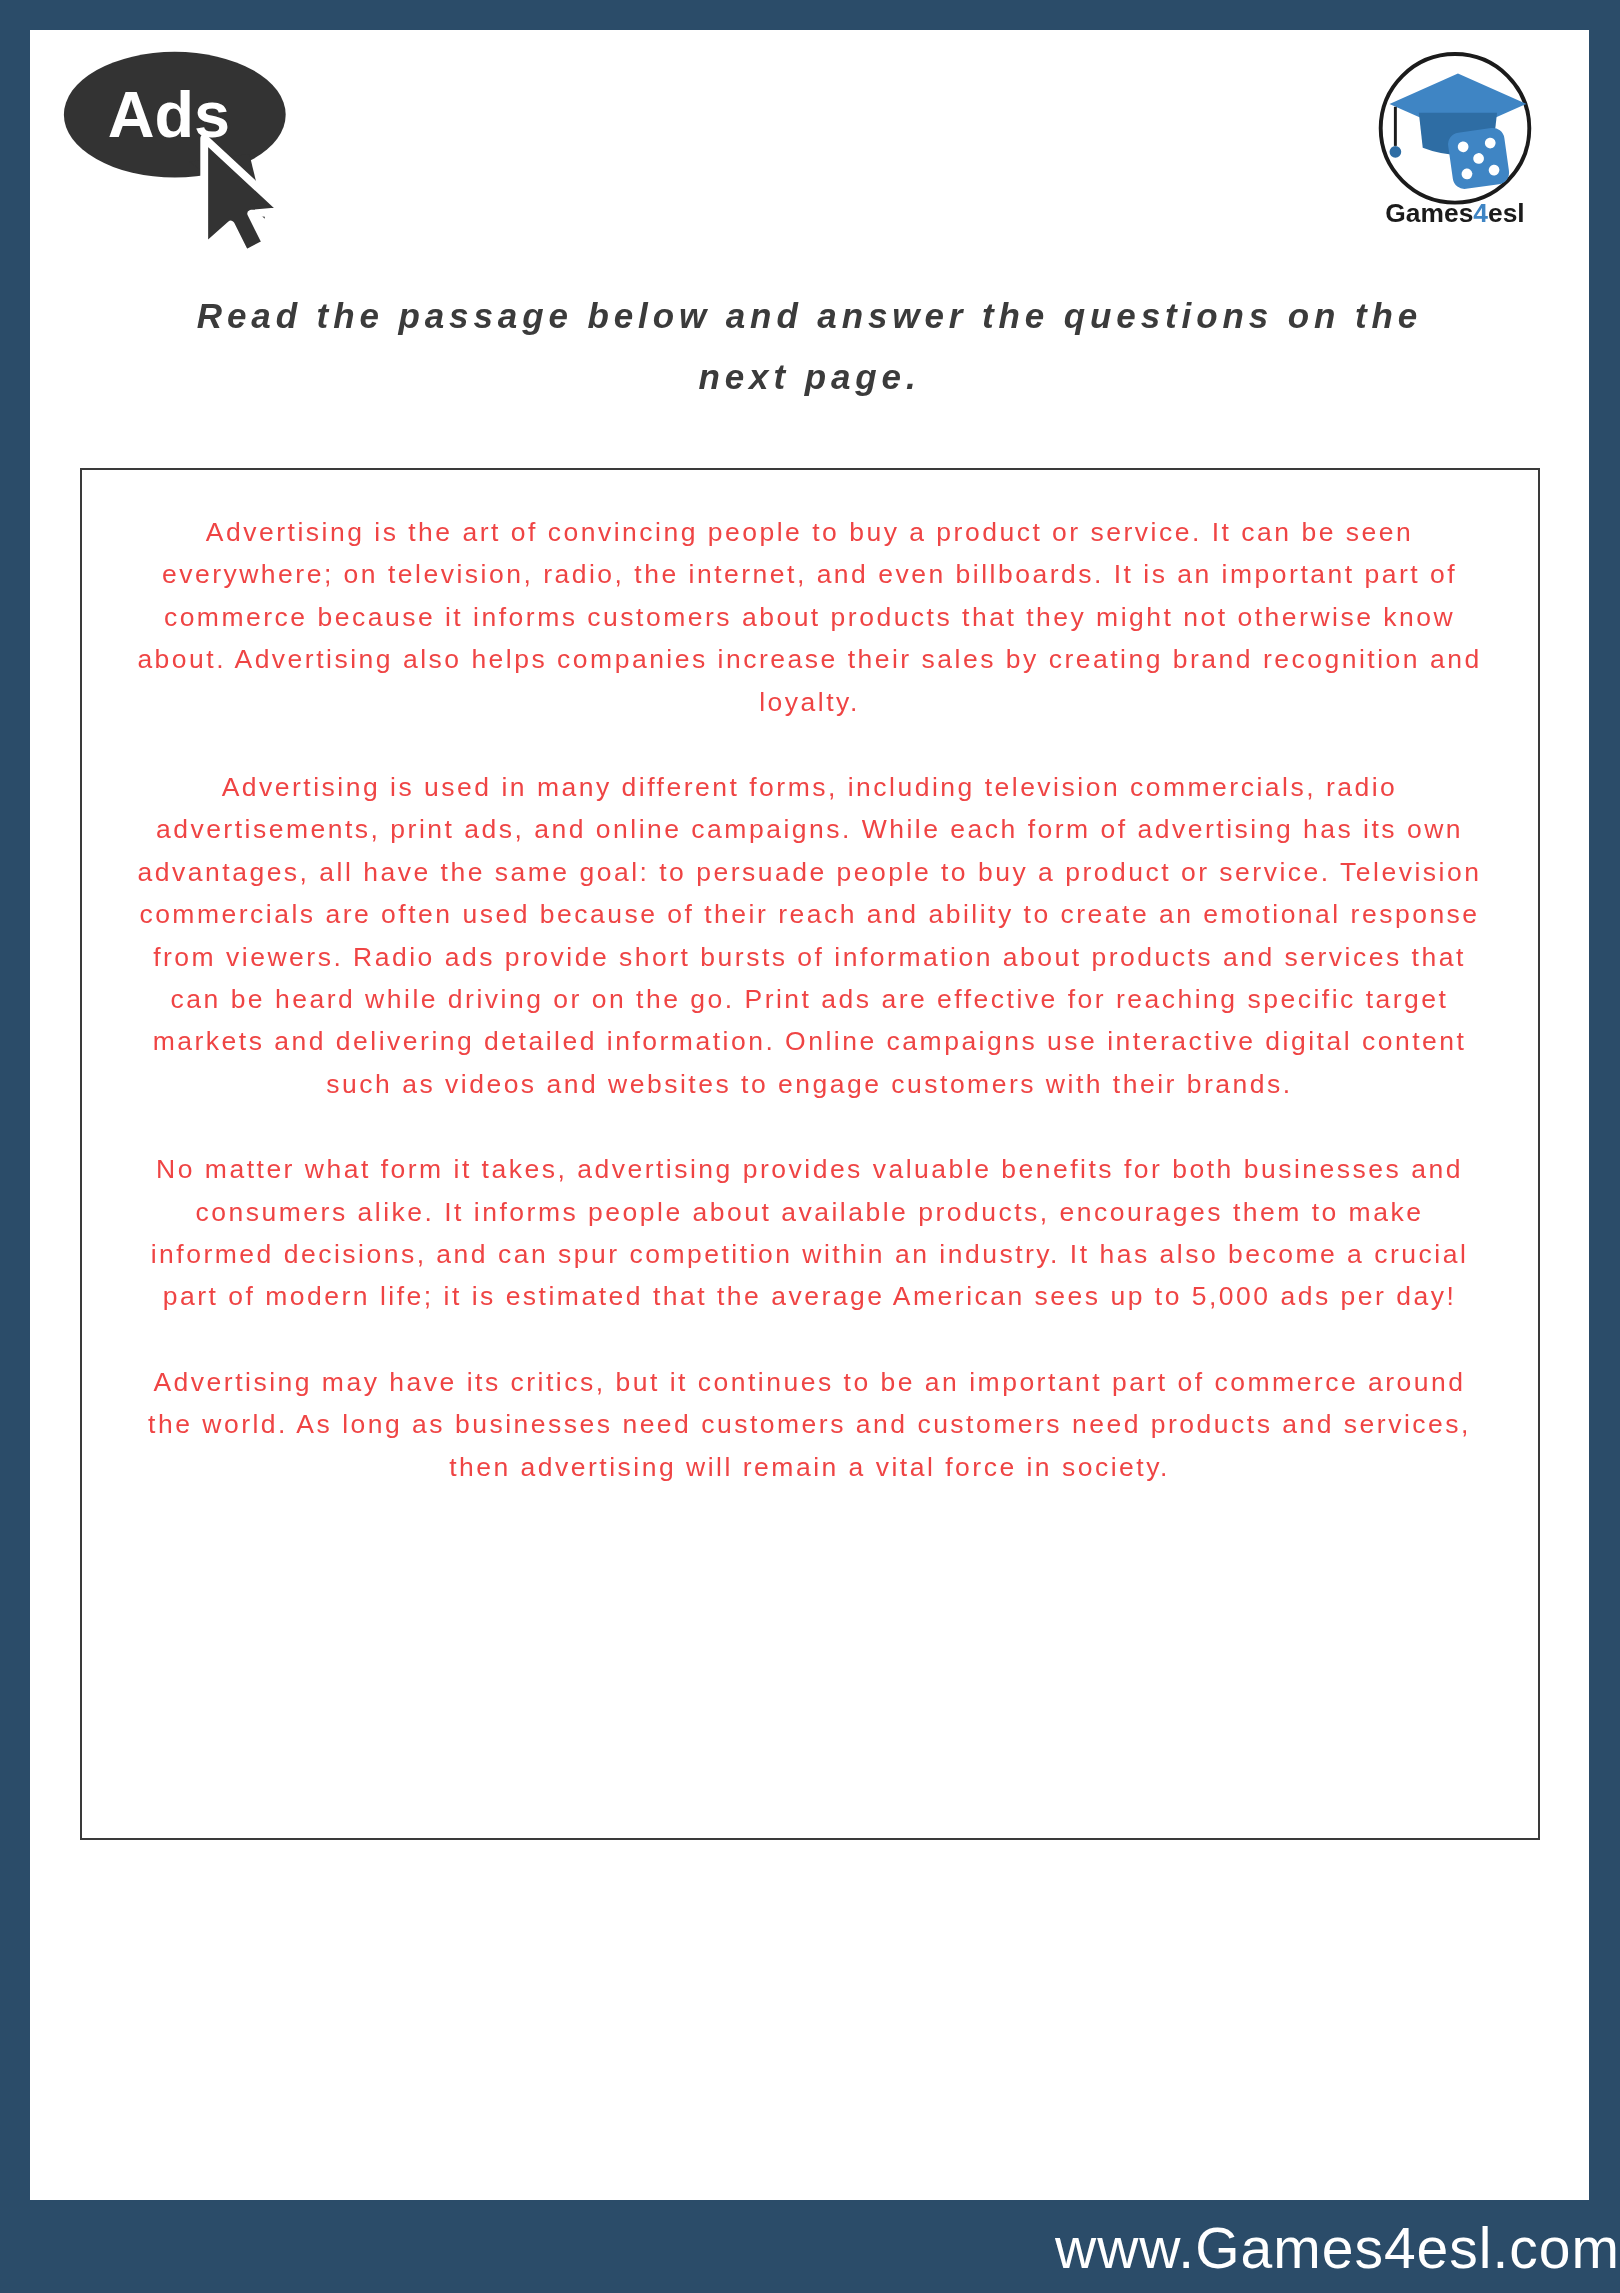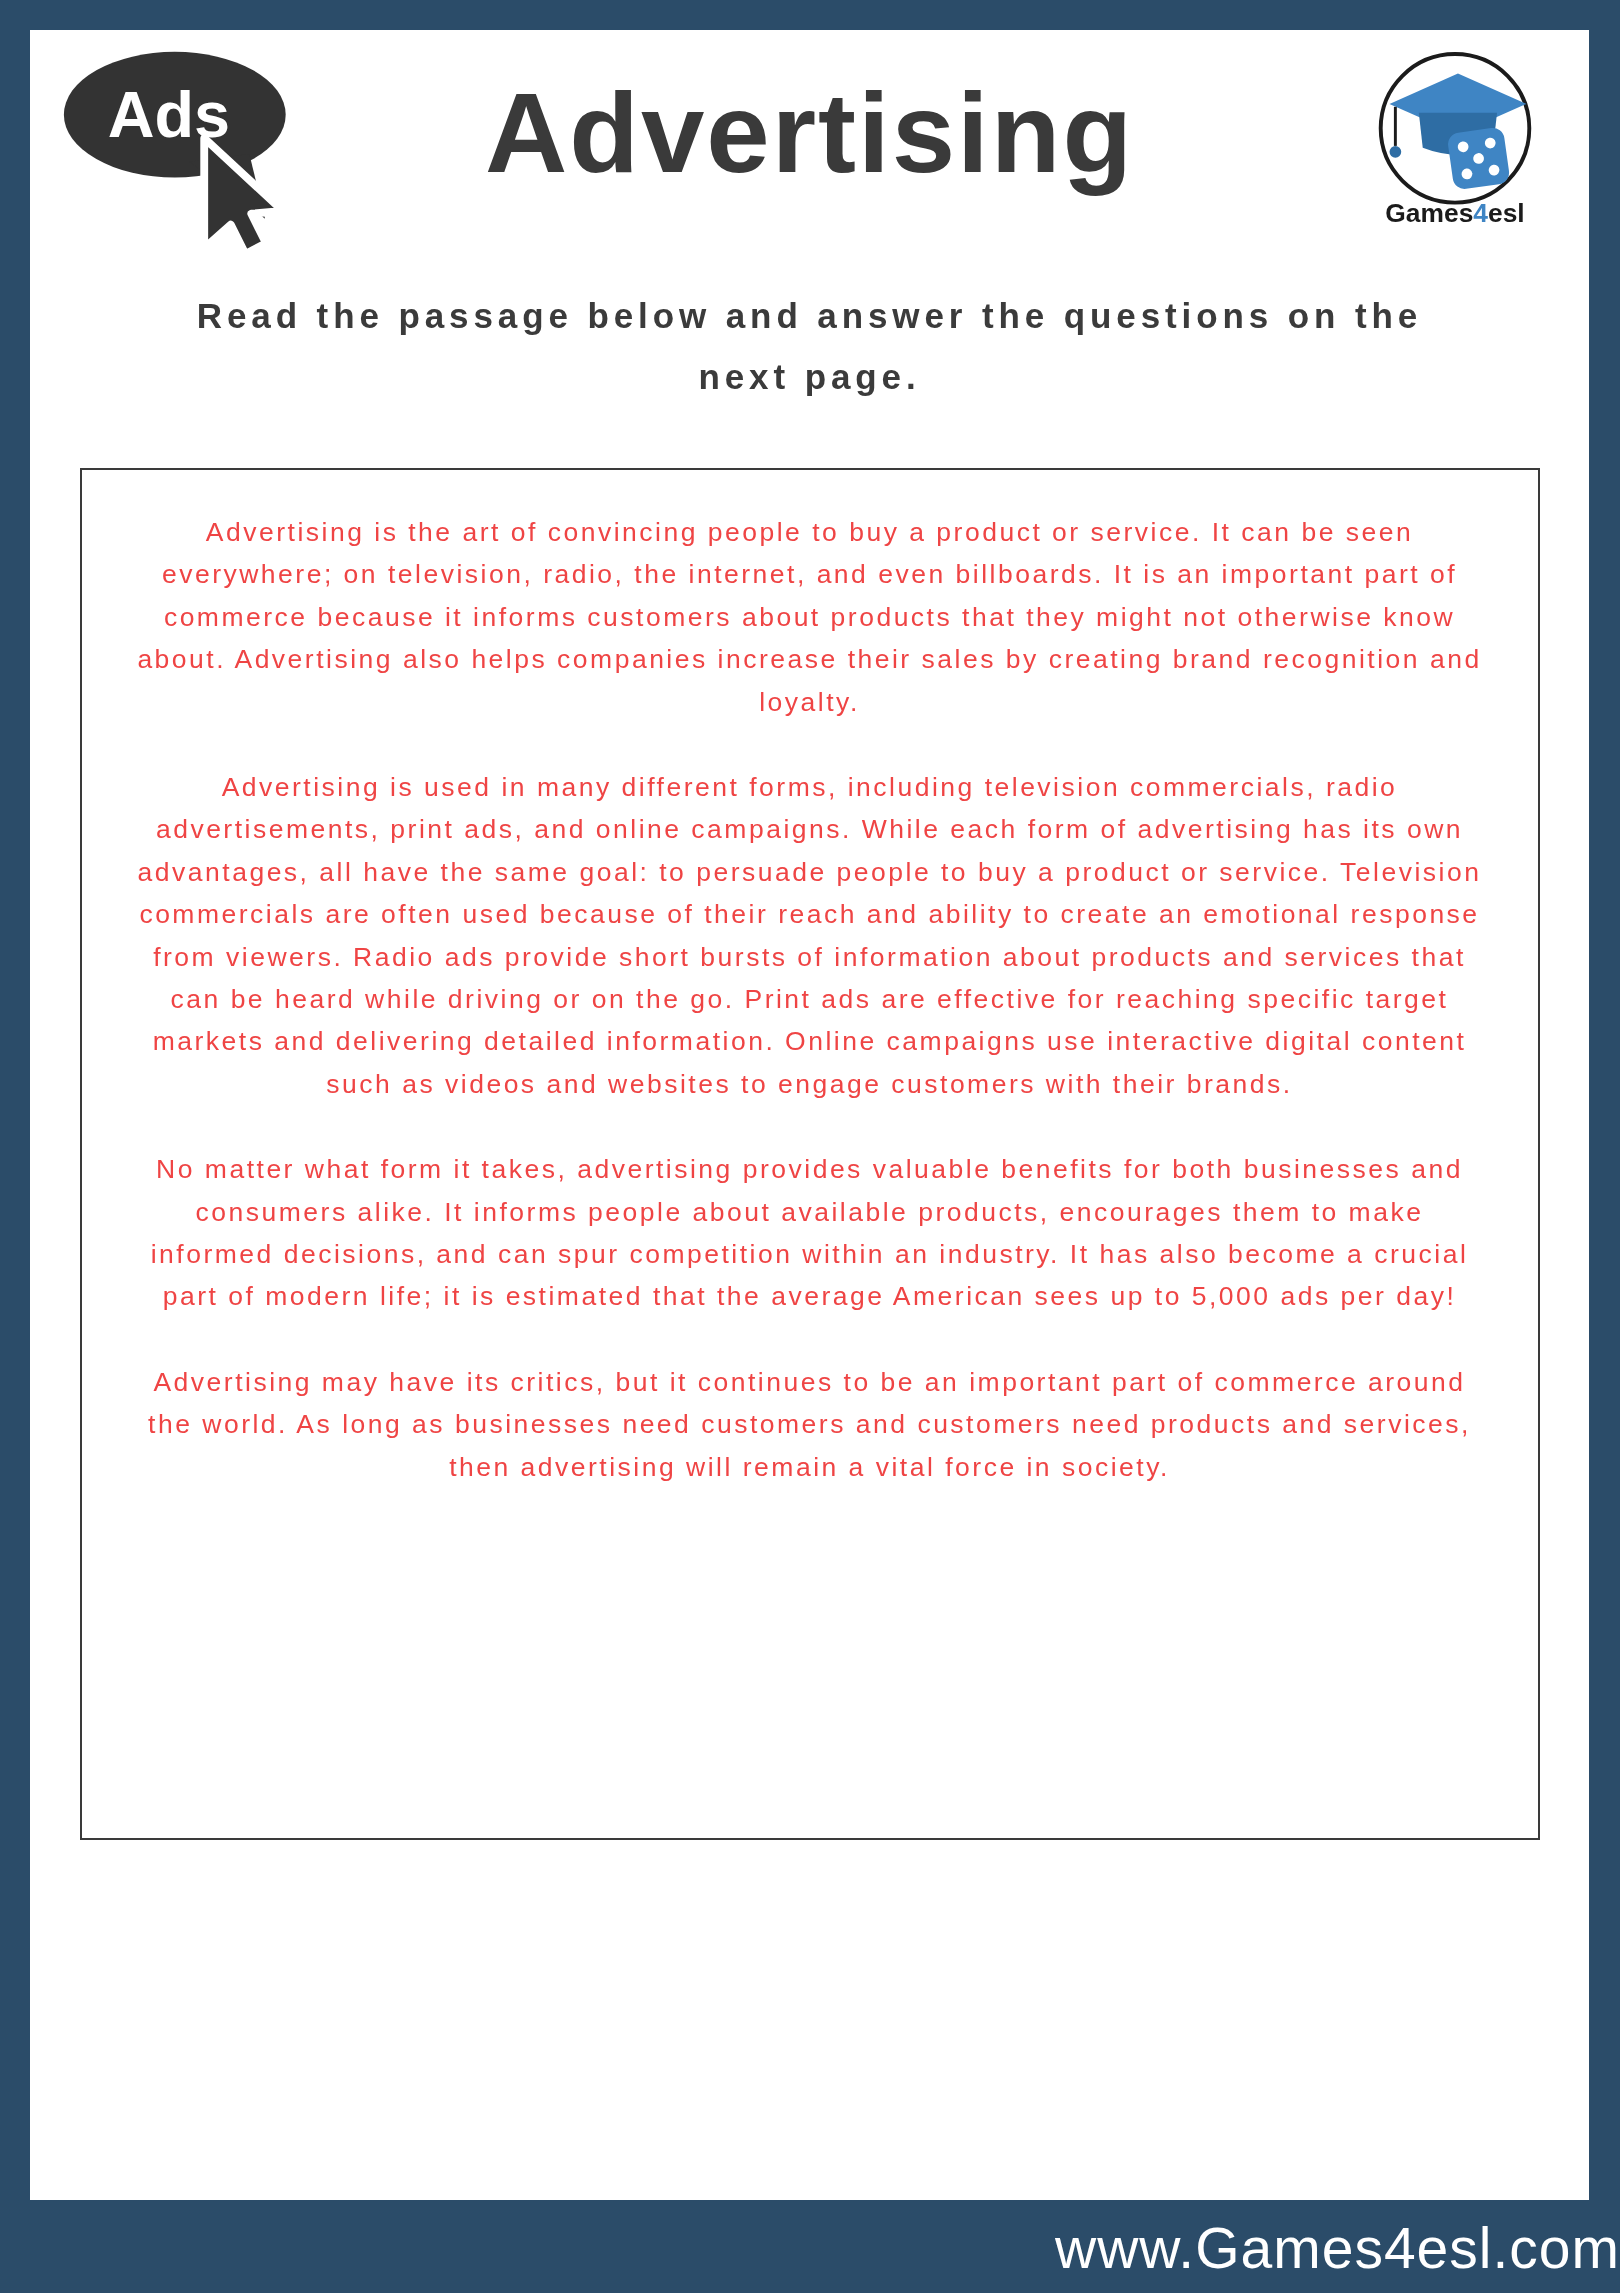--- a/index.html
+++ b/index.html
@@ -23,21 +23,21 @@
     position:absolute; left:50%; top:37px; transform:translateX(-50%);
     font-size:114px; font-weight:bold; color:#3a3a3a;
     letter-spacing:2px; white-space:nowrap;
   }
   .brand-logo { position:absolute; right:47px; top:17.6px; width:174px; height:188px; }
   
   .instruction {
     margin:21.6px auto 0;
     width:1255px;
     text-align:center;
-    font-size:35px; font-weight:bold; 
+    font-size:35px; font-weight:bold; font-style:italic;
     letter-spacing:4.9px; line-height:1.75;
     color:#3b3b3b;
   }
   
   .passage-box {
     margin:61px auto 0;
     width:1460px;
     min-height:1372px;
     border:2px solid #3a3a3a;
     padding:41px 49px;
@@ -74,21 +74,20 @@
       <g>
         <ellipse cx="120" cy="72" rx="113" ry="64" fill="#333333"></ellipse>
         <polygon points="135,120 212,178 196,112" fill="#333333"></polygon>
         <text x="114" y="95" font-size="66" font-weight="bold" fill="#ffffff" text-anchor="middle" font-family="Liberation Sans, sans-serif">Ads</text>
       </g>
       <g>
         <path d="M150 96 L150 208 L177 184 L192 214 L213 203 L198 173 L230 170 Z" fill="#333333" stroke="#ffffff" stroke-width="8" stroke-linejoin="round"></path>
       </g>
     </svg>
 
-    <div class="page-title">Advertising</div>
 
     <svg class="brand-logo" viewBox="0 0 178 192" aria-hidden="true">
       <circle cx="89" cy="82" r="76" fill="#ffffff" stroke="#1b1b1b" stroke-width="4"></circle>
       <g>
         <polygon points="92,26 162,57 92,88 22,57" fill="#3f85c4"></polygon>
         <path d="M52 66 L132 66 L128 102 Q92 116 56 102 Z" fill="#2e6da4"></path>
         <line x1="28" y1="60" x2="28" y2="100" stroke="#1b1b1b" stroke-width="3"></line>
         <circle cx="28" cy="106" r="6" fill="#2e6da4"></circle>
       </g>
       <g transform="rotate(-8 112 112)">

